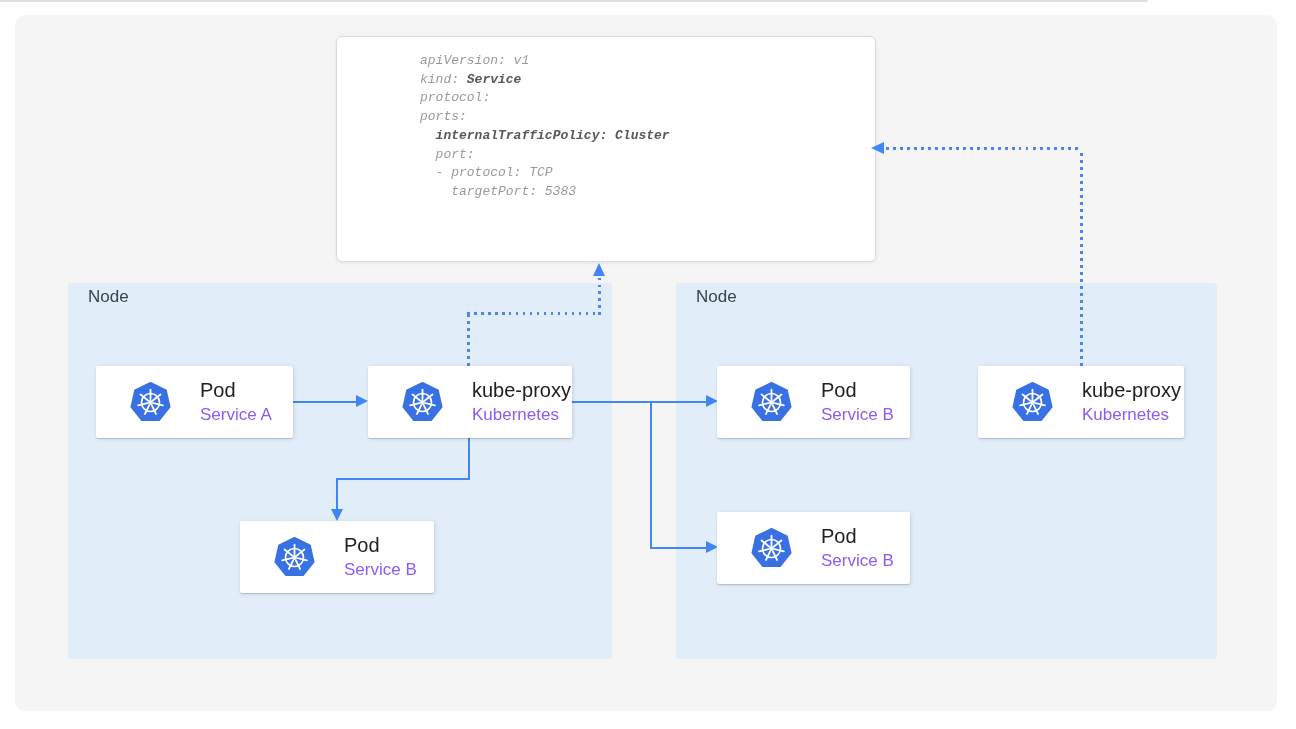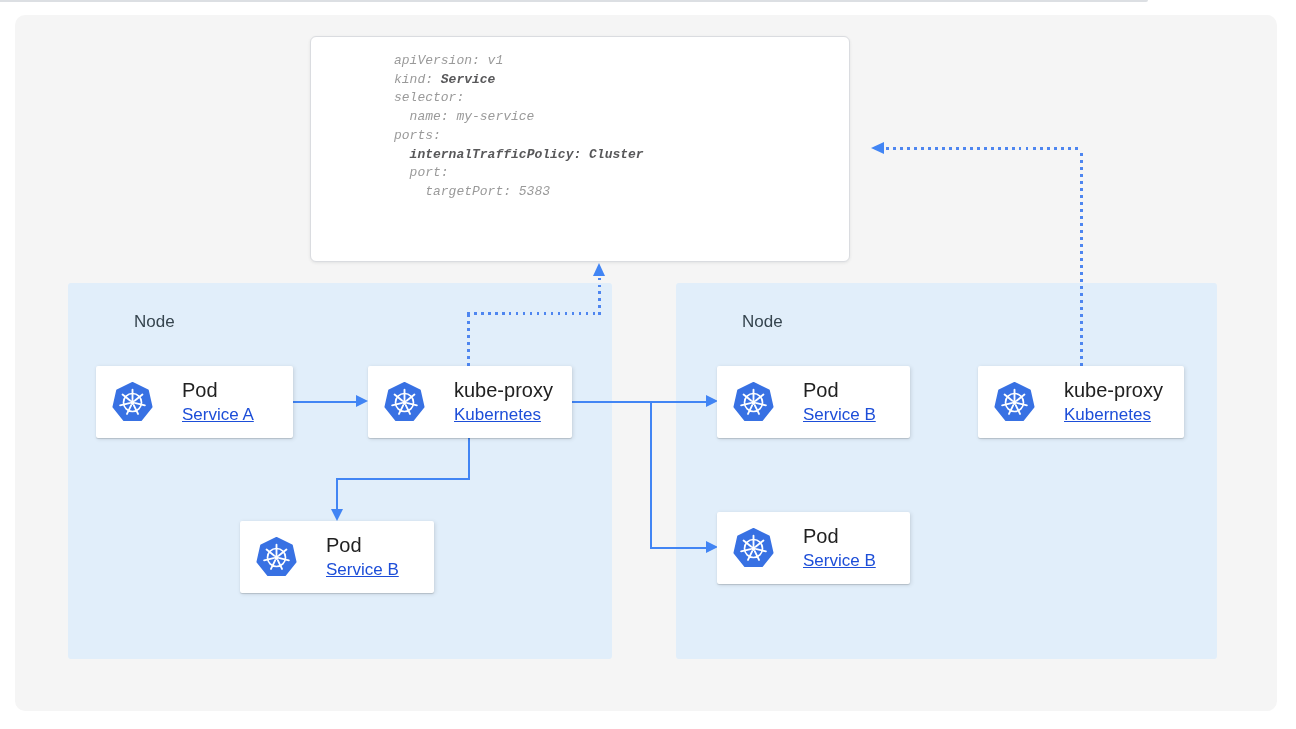--- a/index.html
+++ b/index.html
@@ -11,49 +11,49 @@
   }
   .topline {
     position:absolute; left:0; top:1; width:1148px; height:2px;
     background:#dcdfe3; border-radius:0 0 5px 0;
   }
   .panel {
     position:absolute; left:15px; top:15px; width:1262px; height:696px;
     background:var(--panel,#f5f5f5); border-radius:10px;
   }
   .yaml-box {
-    position:absolute; left:310px; top:36px; width:540px; height:226px;
+    position:absolute; left:336px; top:36px; width:540px; height:226px;
     background:#ffffff; border:1px solid #dadce0; border-radius:6px;
     box-shadow:0 1px 3px rgba(60,64,67,.10); box-sizing:border-box;
   }
   .yaml-text {
     position:absolute; left:83px; top:15px;
     font-family:"Liberation Mono","DejaVu Sans Mono",monospace;
     font-style:italic; font-size:13px; line-height:18.7px;
     color:var(--code-text,#9a9a9a);
   }
   .yl { white-space:pre; }
   .yl .b { font-weight:bold; color:var(--code-text-bold,#58585a); }
   .nodebox {
     position:absolute; background:var(--node-fill,#e1eefa); border-radius:3px;
   }
   .nodebox .nlabel {
-    position:absolute; left:20px; top:29px; font-size:17px; color:#36454f;margin-left:46px;
+    position:absolute; left:20px; top:4px; font-size:17px; color:#36454f;
   }
   .node-left  { left:68px;  top:283px; width:544px; height:376px; }
   .node-right { left:676px; top:283px; width:541px; height:376px; }
   .card {
     position:absolute; background:#ffffff; border-radius:2px;
     box-shadow:0 1px 1px rgba(0,0,0,.14), 1px 1px 4px rgba(0,0,0,.12);
-    display:flex; align-items:center; padding-left:14px; box-sizing:border-box;
+    display:flex; align-items:center; padding-left:32px; box-sizing:border-box;
   }
   .card .icon { width:45px; height:45px; flex:0 0 auto; }
   .card .ctext { margin-left:27px; }
   .card .ctitle { font-size:20px; line-height:25px; color:#212121; }
-  .card .csub   { font-size:17px; line-height:23px; color:#1d4ed8;text-decoration:underline; }
+  .card .csub   { font-size:17px; line-height:23px; color:#8b5cf6; }
   .c-pod-a   { left:96px;  top:366px; width:197px; height:72px; }
   .c-kp-l    { left:368px; top:366px; width:204px; height:72px; }
   .c-pod-b1  { left:240px; top:521px; width:194px; height:72px; }
   .c-pod-b2  { left:717px; top:366px; width:193px; height:72px; }
   .c-pod-b3  { left:717px; top:512px; width:193px; height:72px; }
   .c-kp-r    { left:978px; top:366px; width:206px; height:72px; }
   .ln { position:absolute; background:var(--arrow,#4285f4); }
   .ah { position:absolute; width:0; height:0; }
   .ah-right { border-top:6px solid transparent; border-bottom:6px solid transparent; border-left:12px solid var(--arrow,#4285f4); }
   .ah-down  { border-left:6px solid transparent; border-right:6px solid transparent; border-top:12px solid var(--arrow,#4285f4); }
@@ -69,25 +69,25 @@
 
 <div id="stage">
 
   <div class="topline"></div>
   <div class="panel"></div>
 
   <div class="yaml-box">
     <div class="yaml-text">
       <div class="yl"><span>apiVersion: v1</span></div>
       <div class="yl"><span>kind: </span><span class="b">Service</span></div>
-      <div class="yl"><span>selector:</span></div>
-      <div class="yl"><span>  name: my-service</span></div>
+      <div class="yl"><span>protocol:</span></div>
       <div class="yl"><span>ports:</span></div>
       <div class="yl"><span>  </span><span class="b">internalTrafficPolicy: Cluster</span></div>
       <div class="yl"><span>  port:</span></div>
+      <div class="yl"><span>  - protocol: TCP</span></div>
       <div class="yl"><span>    targetPort: 5383</span></div>
     </div>
   </div>
 
   <div class="nodebox node-left">
     <div class="nlabel">Node</div>
   </div>
   <div class="nodebox node-right">
     <div class="nlabel">Node</div>
   </div>

